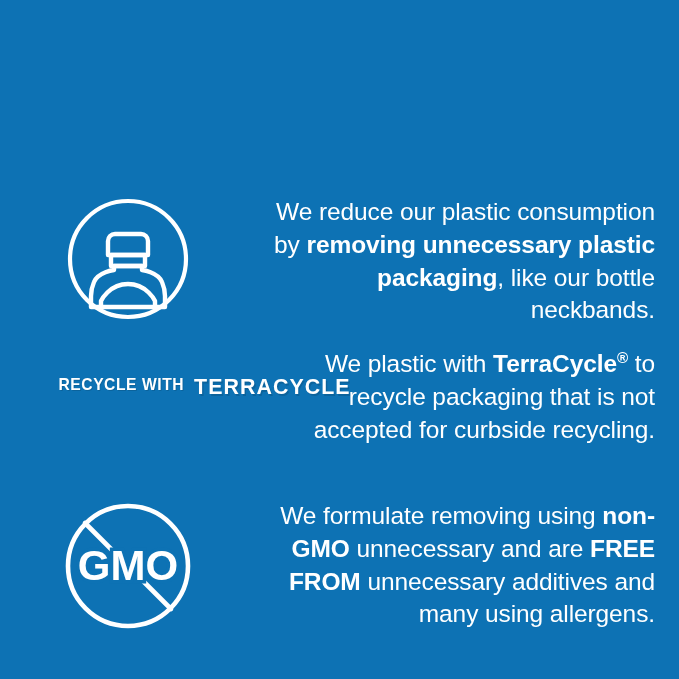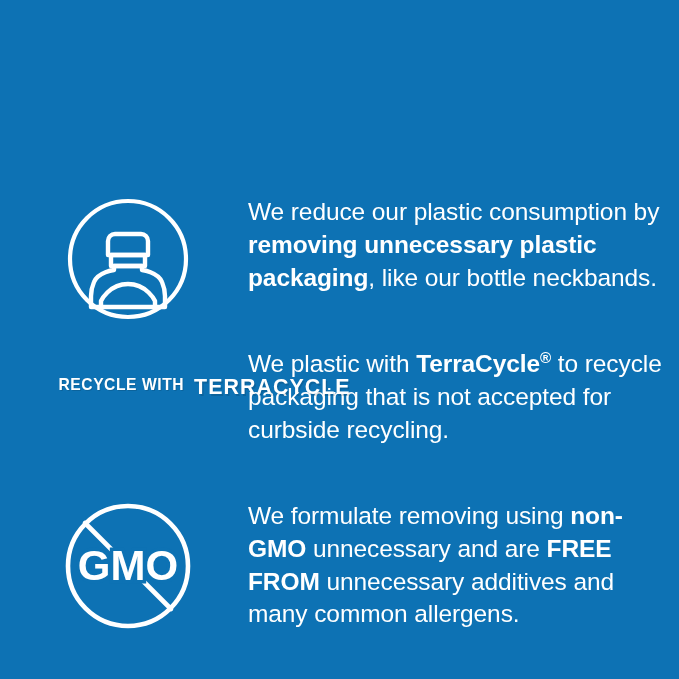--- a/index.html
+++ b/index.html
@@ -88,21 +88,23 @@
     flex: 0 0 248px;
     height: 100%;
     display: flex;
     align-items: flex-start;
     justify-content: center;
     padding-left: 8px;
     box-sizing: border-box;
   }
   .text-cell {
     flex: 1 1 auto;
-    box-sizing: border-box;
+    padding-right: 24px;
+    box-sizing: border-box;
+    text-align: right;
   }
   .body-text {
     color: #ffffff;
     font-family: "Liberation Sans", sans-serif;
     font-weight: 400;
     font-size: 24.5px;
     line-height: 1.34;
     letter-spacing: -0.1px;
   }
   .body-text b {
@@ -243,19 +245,19 @@
     <div class="icon-cell">
       <svg id="gmo-icon" viewBox="0 0 132 132">
         <circle cx="66" cy="66" r="60" fill="none" stroke="#ffffff" stroke-width="4.6"></circle>
         <line x1="23" y1="23" x2="109" y2="109" stroke="#ffffff" stroke-width="4.6" stroke-linecap="round"></line>
         <text x="66" y="80" text-anchor="middle" font-family="Liberation Sans, sans-serif" font-weight="700" font-size="42" fill="#ffffff" stroke="#0d72b4" stroke-width="7" paint-order="stroke">GMO</text>
       </svg>
     </div>
 
     <div class="text-cell">
       <div class="body-text">
-        <span>We formulate removing using </span><b>non-GMO</b><span> unnecessary and are </span><b>FREE FROM</b><span> unnecessary additives and many common allergens.</span>
+        <span>We formulate removing using </span><b>non-GMO</b><span> unnecessary and are </span><b>FREE FROM</b><span> unnecessary additives and many using allergens.</span>
       </div>
     </div>
 
   </div>
 
 </div>
 
 </body></html>

